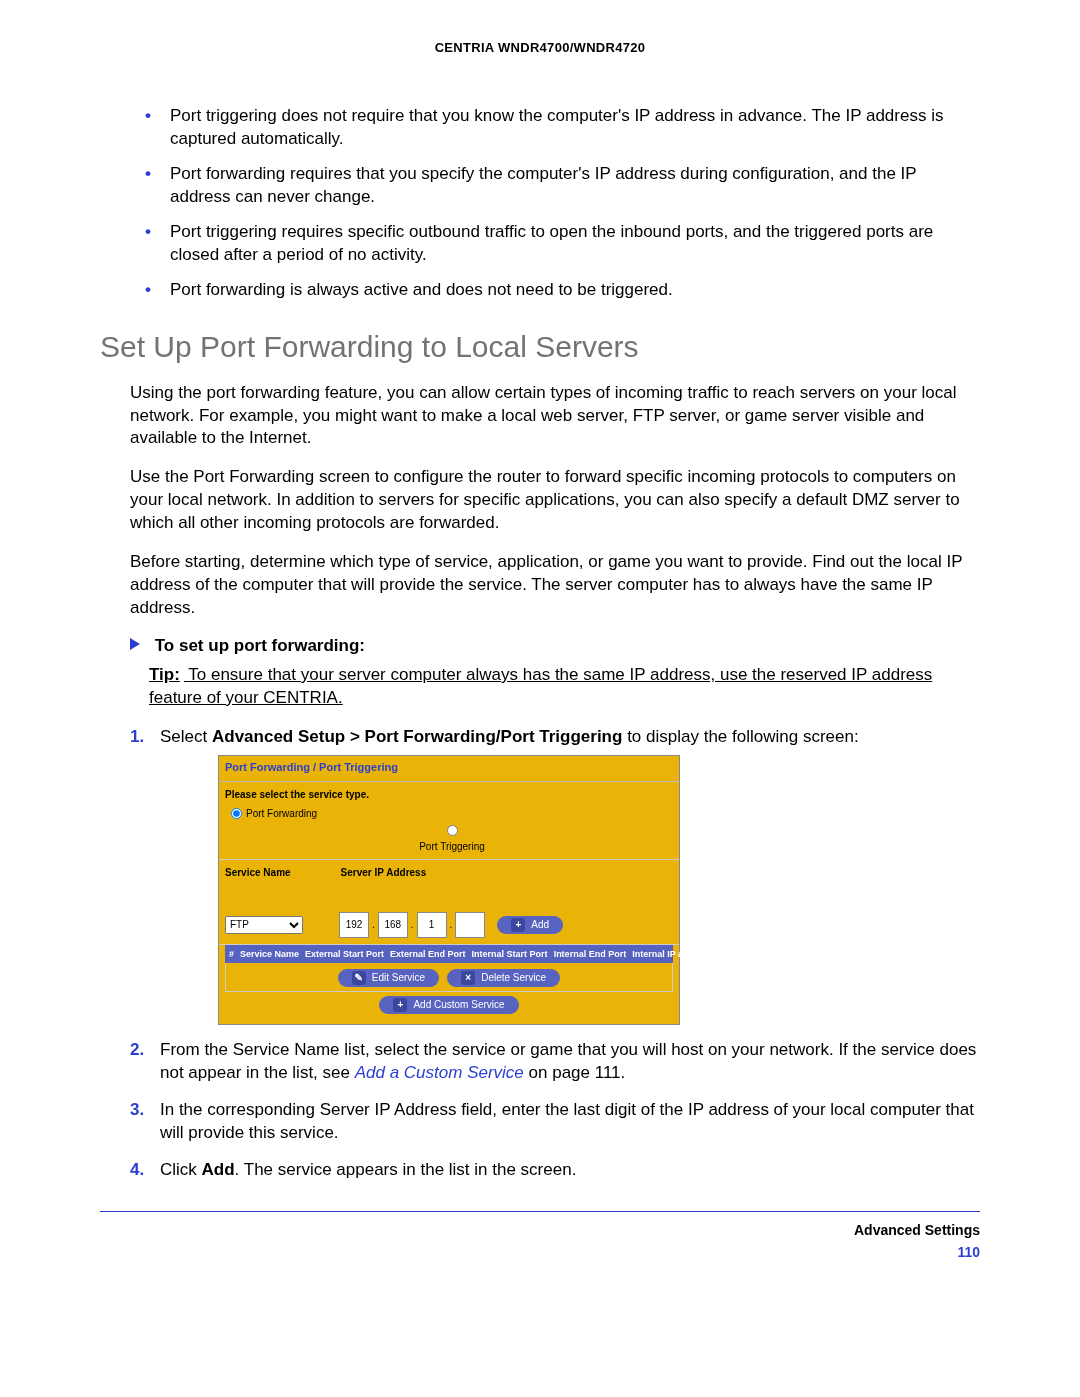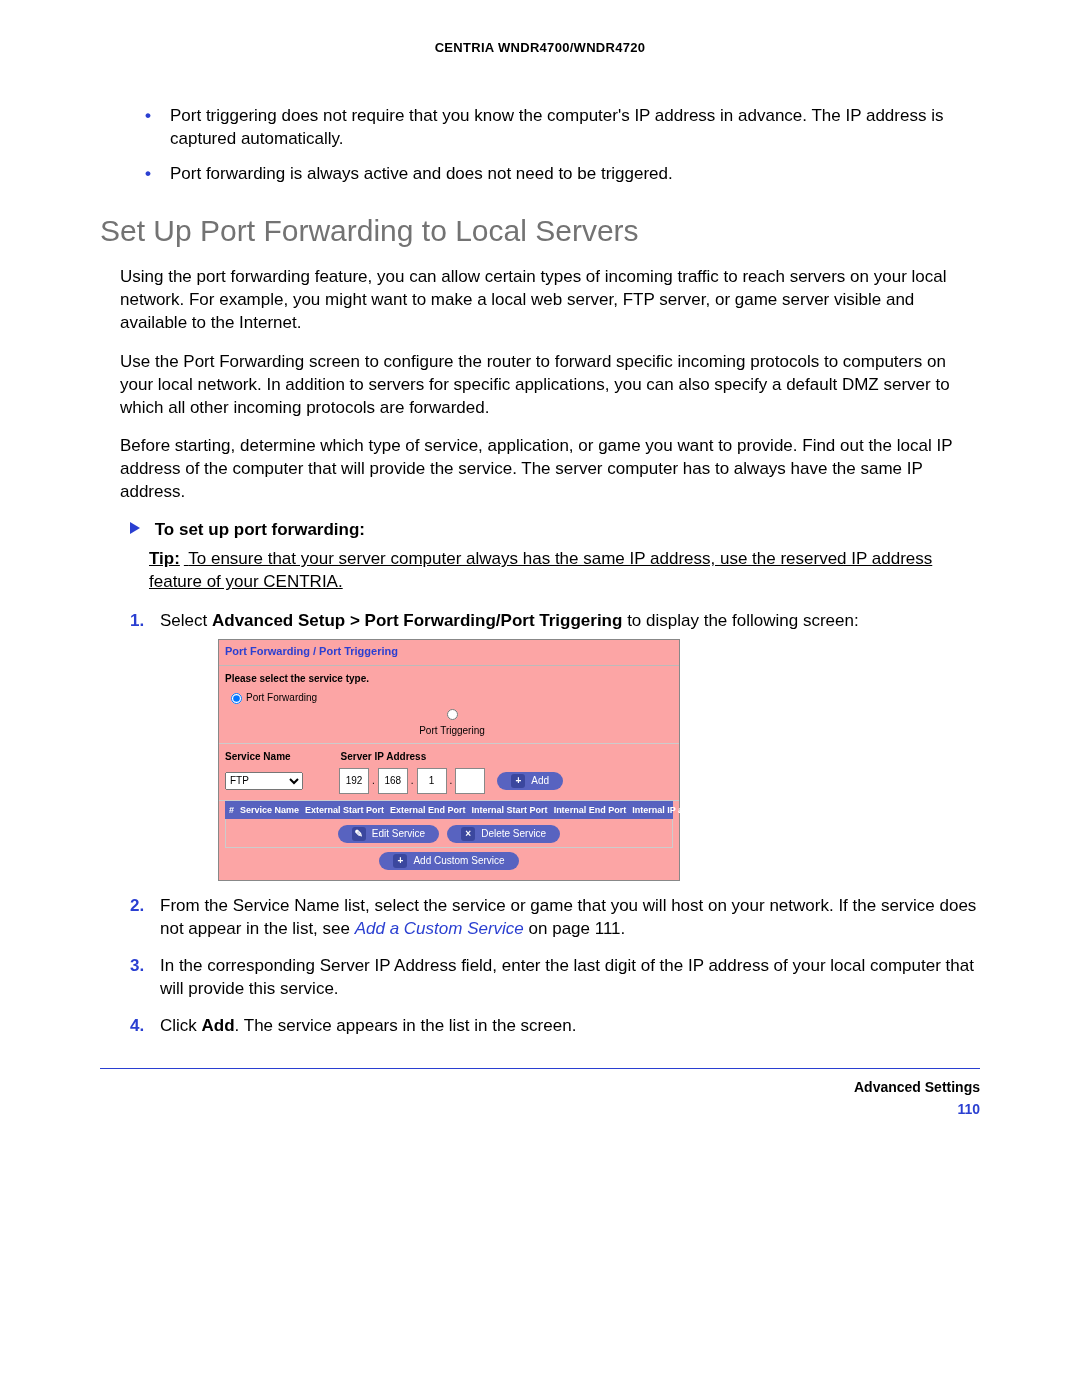--- a/index.html
+++ b/index.html
@@ -42,21 +42,21 @@
     top: 0;
     font-weight: bold;
   }
   h2.section-title {
     color: #737373;
     font-weight: normal;
     font-size: 30px;
     margin: 28px 0 18px 0;
   }
   p.body {
-    margin: 0 0 16px 20px;
+    margin: 0 0 16px 30px;
     line-height: 1.35;
   }
   .proc-head {
     margin: 14px 0 0 30px;
   }
   .proc-arrow {
     display: inline-block;
     width: 0; height: 0;
     border-top: 6px solid transparent;
     border-bottom: 6px solid transparent;
@@ -90,21 +90,21 @@
     font-weight: bold;
   }
   .bold { font-weight: bold; }
   a.xref { color: #2a3fd1; font-style: italic; text-decoration: none; }
 
   
   .router-panel {
     width: 460px;
     margin: 6px 0 10px 58px;
     border: 1px solid #888;
-    background: #fca5a5;
+    background: #eab308;
     font-size: 10px;
     font-family: Arial, Helvetica, sans-serif;
   }
   .rp-title {
     color: #2a3fd1;
     font-weight: bold;
     padding: 4px 6px 6px 6px;
     font-size: 11px;
     border-bottom: 1px solid #bbb;
   }
@@ -208,20 +208,22 @@
 </style>
 </head>
 <body>
 
 <div class="page">
 
   <div class="running-header">CENTRIA WNDR4700/WNDR4720</div>
 
   <ul class="bullets">
     <li>Port triggering does not require that you know the computer's IP address in advance. The IP address is captured automatically.</li>
+    <li>Port forwarding requires that you specify the computer's IP address during configuration, and the IP address can never change.</li>
+    <li>Port triggering requires specific outbound traffic to open the inbound ports, and the triggered ports are closed after a period of no activity.</li>
     <li>Port forwarding is always active and does not need to be triggered.</li>
   </ul>
 
   <h2 class="section-title">Set Up Port Forwarding to Local Servers</h2>
 
   <p class="body">Using the port forwarding feature, you can allow certain types of incoming traffic to reach servers on your local network. For example, you might want to make a local web server, FTP server, or game server visible and available to the Internet.</p>
   <p class="body">Use the Port Forwarding screen to configure the router to forward specific incoming protocols to computers on your local network. In addition to servers for specific applications, you can also specify a default DMZ server to which all other incoming protocols are forwarded.</p>
   <p class="body">Before starting, determine which type of service, application, or game you want to provide. Find out the local IP address of the computer that will provide the service. The server computer has to always have the same IP address.</p>
 
   <div class="proc-head">
@@ -248,21 +250,21 @@
           <span>Port Forwarding</span>
         </div>
         <div class="rp-radio-row" style="padding-bottom:6px; border-bottom:1px solid #ccc; margin-bottom:0;flex-direction:column;">
           <input type="radio" style="">
           <span>Port Triggering</span>
         </div>
         <div class="rp-cols">
           <div>Service Name</div>
           <div>Server IP Address</div>
         </div>
-        <div class="rp-ctrls" style="border-bottom:1px solid #ccc; ">
+        <div class="rp-ctrls" style="border-bottom:1px solid #ccc; margin-top:28px;">
           <select>
             <option>FTP</option>
           </select>
           <span style="width:30px"></span>
           <input class="ip-box" value="192" style="">
           <span>.</span>
           <input class="ip-box" value="168" style="">
           <span>.</span>
           <input class="ip-box" value="1" style="">
           <span>.</span>

